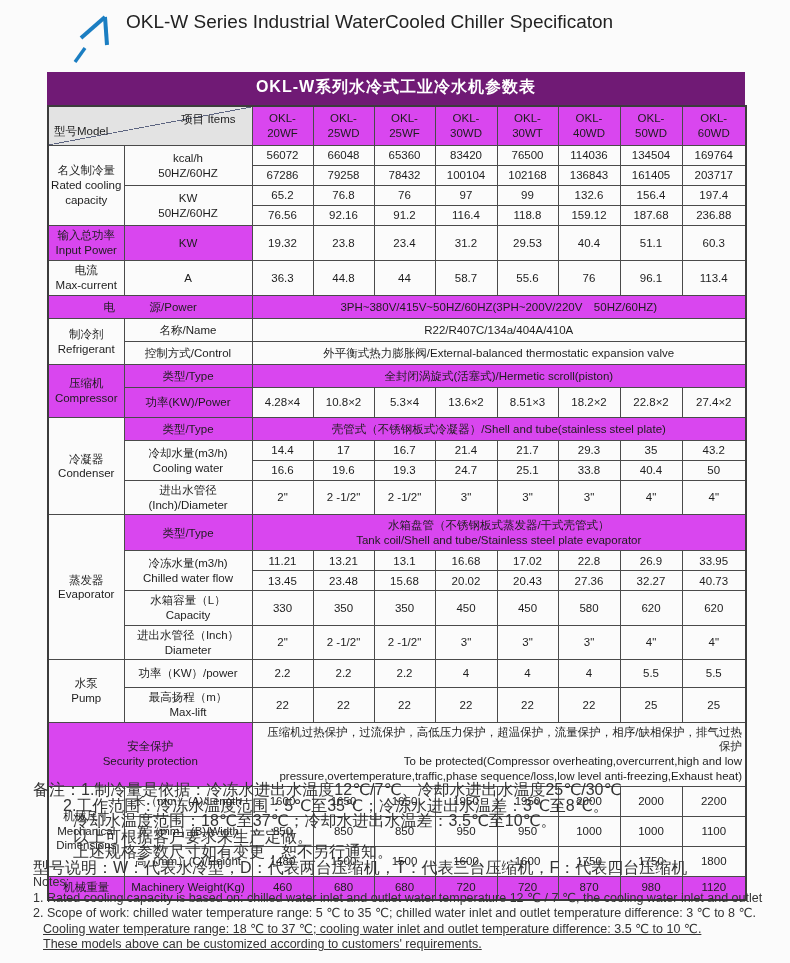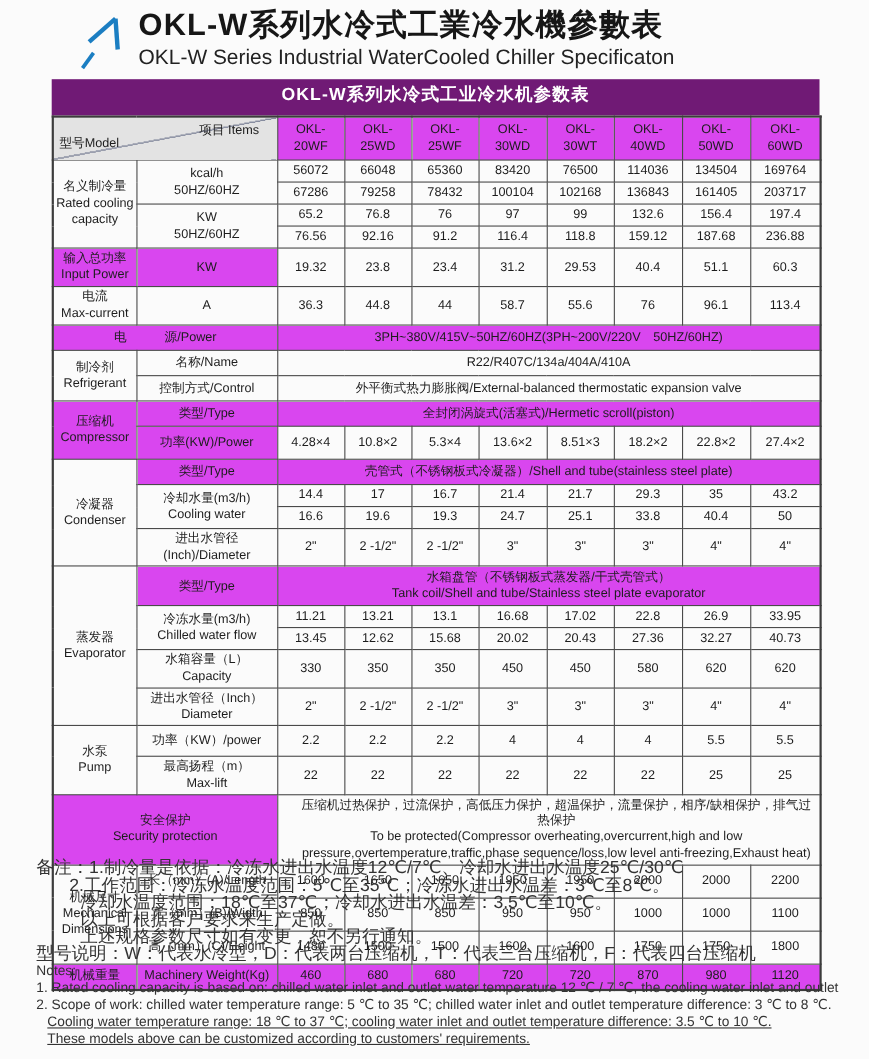--- a/index.html
+++ b/index.html
@@ -21,21 +21,21 @@
     font-size: 16px; font-weight: bold; height: 33px; line-height: 29px;
     letter-spacing: 1px;
   }
   table.spec { border-collapse: collapse; table-layout: fixed; width: 698px; border: 2px solid #3c3c3c; }
   td {
     border: 1px solid #4a4a4a; text-align: center; vertical-align: middle;
     font-size: 11.5px; line-height: 1.28; padding: 2px 1px; color: #1d1d1d;
     overflow: hidden; word-wrap: break-word;
   }
   td.sh { background: #d946ef; }
-  td.left { text-align: center; padding-left: 17px; padding-right: 3px; }
+  td.left { text-align: right; padding-left: 5px; padding-right: 3px; }
   tr.hdr td { height: 34px; }
   tr.rh18 td { height: 15px; }
   tr.rh20 td { height: 18px; }
   tr.rh24 td { height: 23px; }
   tr.rh26 td { height: 25px; }
   tr.rh28 td { height: 27px; }
   tr.rh30 td { height: 30px; }
   tr.rh32 td { height: 31px; }
   
   td.diag {
@@ -56,21 +56,20 @@
 </head>
 <body>
 
 <div class="page-header">
   <svg class="logo" viewBox="0 0 46 52">
     <line x1="9" y1="26" x2="33" y2="5" stroke="#1b7ec2" stroke-width="4"></line>
     <line x1="33" y1="5" x2="35" y2="33" stroke="#1b7ec2" stroke-width="4"></line>
     <line x1="3" y1="50" x2="13" y2="36" stroke="#1b7ec2" stroke-width="3.4"></line>
   </svg>
   <div class="titles">
-    <div class="title-zh">OKL-W系列水冷式工業冷水機參數表</div>
     <div class="title-en">OKL-W Series Industrial WaterCooled Chiller Specificaton</div>
   </div>
 </div>
 
 <div class="table-wrap">
   <div class="banner">OKL-W系列水冷式工业冷水机参数表</div>
   <table class="spec">
     <colgroup>
         <col style="width: 76px;">
         <col style="width: 128px;">
@@ -242,21 +241,21 @@
           <td>13.21</td>
           <td>13.1</td>
           <td>16.68</td>
           <td>17.02</td>
           <td>22.8</td>
           <td>26.9</td>
           <td>33.95</td>
         </tr>
         <tr class="rh18">
           <td>13.45</td>
-          <td>12.62</td>
+          <td>23.48</td>
           <td>15.68</td>
           <td>20.02</td>
           <td>20.43</td>
           <td>27.36</td>
           <td>32.27</td>
           <td>40.73</td>
         </tr>
         <tr class="rh28">
           <td>水箱容量（L）<br>Capacity</td>
           <td>330</td>

